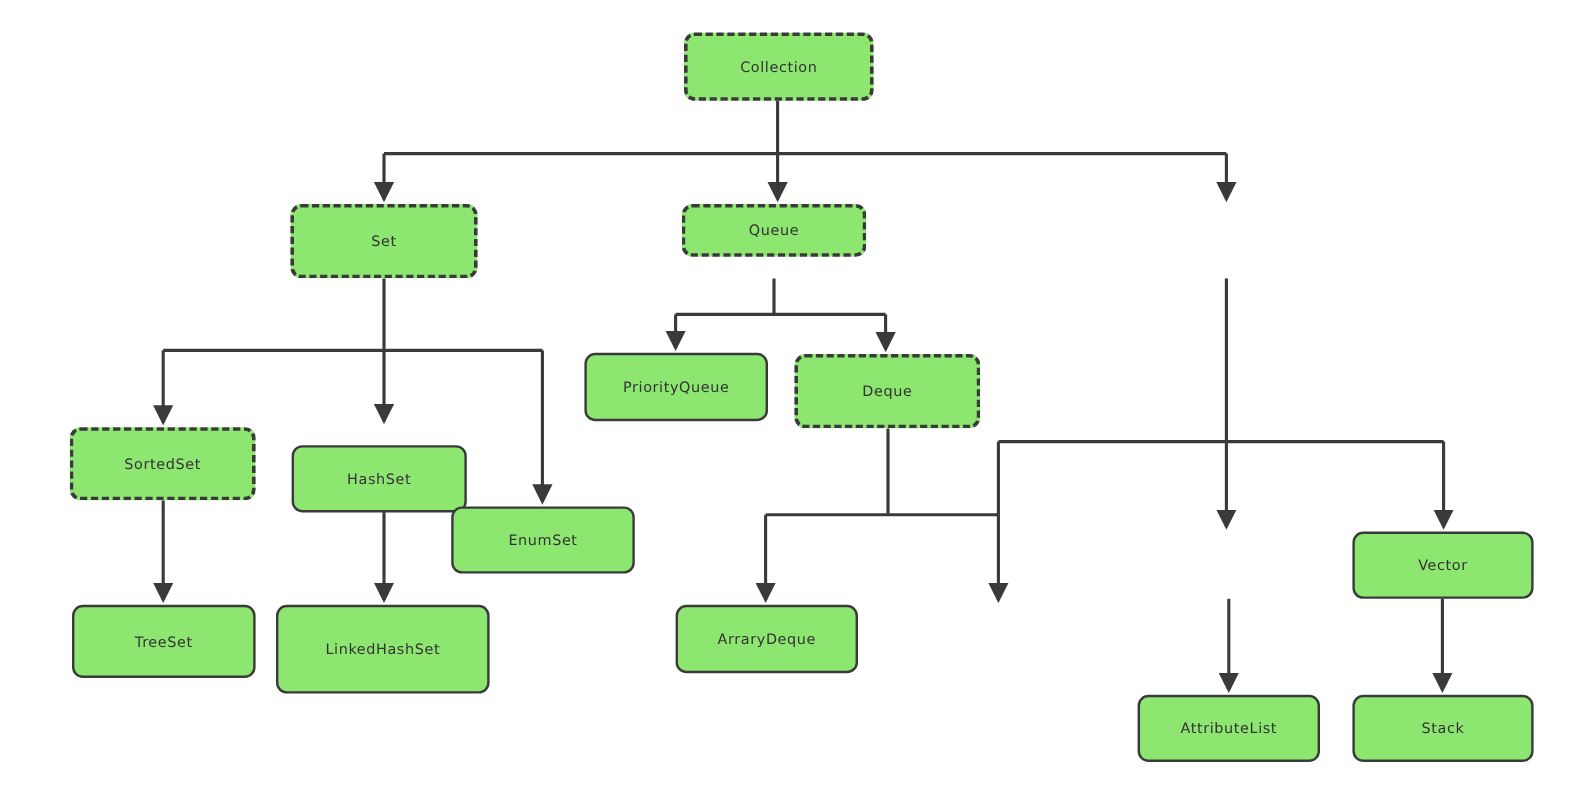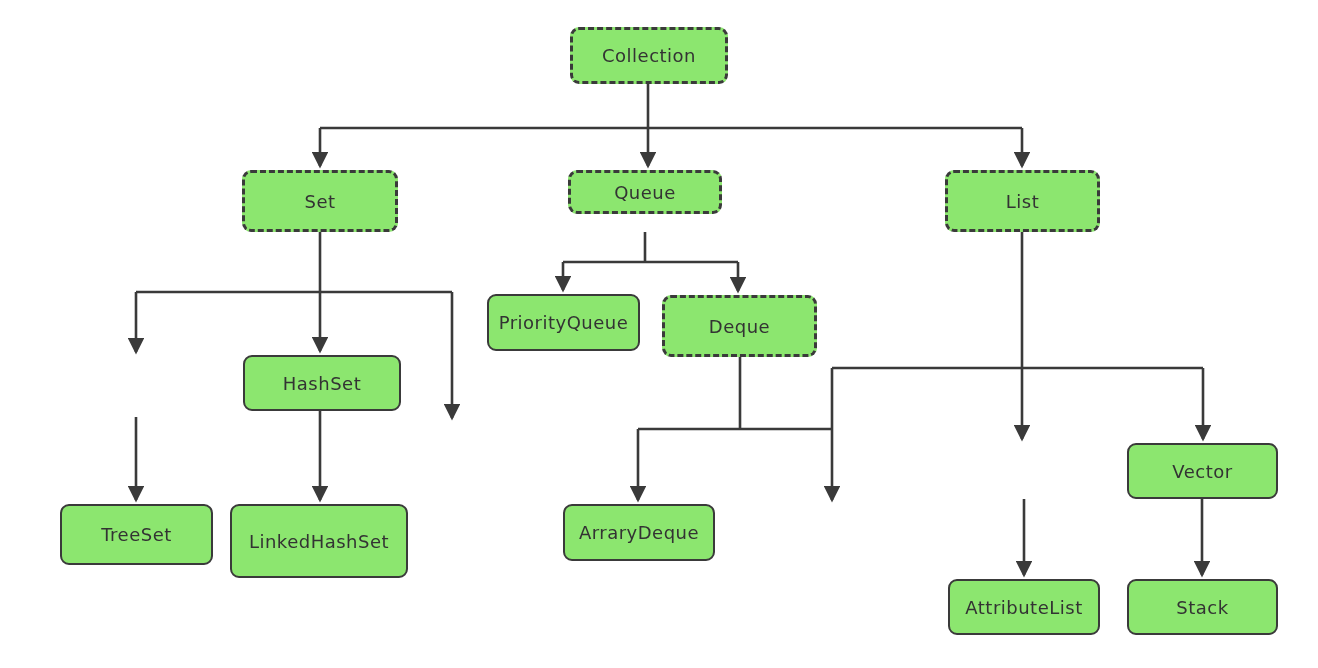--- a/index.html
+++ b/index.html
@@ -13,21 +13,21 @@
   .connector-layer{position:absolute;left:0;top:0;z-index:0;}
   .edge{stroke:var(--line,#3a3a3a);stroke-width:2.6;fill:none;stroke-linejoin:round;stroke-linecap:butt;}
   .arrowhead{fill:var(--line,#3a3a3a);}
   .node{
     position:absolute;z-index:1;
     box-sizing:border-box;
     display:flex;align-items:center;justify-content:center;
     background:var(--fill,#8ce66f);
     border-radius:9px;
     color:var(--text,#333333);
-    font-size:18px;
+    font-size:12px;
     letter-spacing:0.5px;
     text-align:center;
   }
   .node.solid{border:2.6px solid var(--line,#3a3a3a);}
   .node.dashed{border:3.2px dashed var(--line,#3a3a3a);}
 </style>
 </head>
 <body>
 
 <div class="canvas">
@@ -64,26 +64,27 @@
     <path class="edge" marker-end="url(#arrow)" d="M136,417 V500"></path>
     <path class="edge" marker-end="url(#arrow)" d="M320,411 V500"></path>
     <path class="edge" marker-end="url(#arrow)" d="M1024,499 V575"></path>
     <path class="edge" marker-end="url(#arrow)" d="M1202,499 V575"></path>
   </svg>
 
   <div class="node dashed" style="left:570px;top:27px;width:158px;height:57px">Collection</div>
 
   <div class="node dashed" style="left:242px;top:170px;width:156px;height:62px">Set</div>
   <div class="node dashed" style="left:568px;top:170px;width:154px;height:44px">Queue</div>
-  <div class="node dashed" style="left:945px;top:170px;width:155px;height:62px">List</div>
 
   <div class="node dashed" style="left:662px;top:295px;width:155px;height:62px">Deque</div>
   <div class="node solid" style="left:487px;top:294px;width:153px;height:57px">PriorityQueue</div>
 
-  <div class="node solid" style="left:243px;top:355px;width:158px;height:56px">HashSet</div>
+  <div class="node dashed" style="left:58px;top:356px;width:155px;height:61px">SortedSet</div>
+  <div class="node solid" style="left:243px;top:371px;width:146px;height:56px">HashSet</div>
+  <div class="node solid" style="left:376px;top:422px;width:153px;height:56px">EnumSet</div>
 
   <div class="node solid" style="left:60px;top:504px;width:153px;height:61px">TreeSet</div>
   <div class="node solid" style="left:230px;top:504px;width:178px;height:74px">LinkedHashSet</div>
 
   <div class="node solid" style="left:563px;top:504px;width:152px;height:57px">ArraryDeque</div>
 
   <div class="node solid" style="left:1127px;top:443px;width:151px;height:56px">Vector</div>
 
   <div class="node solid" style="left:1127px;top:579px;width:151px;height:56px">Stack</div>
   <div class="node solid" style="left:948px;top:579px;width:152px;height:56px">AttributeList</div>

